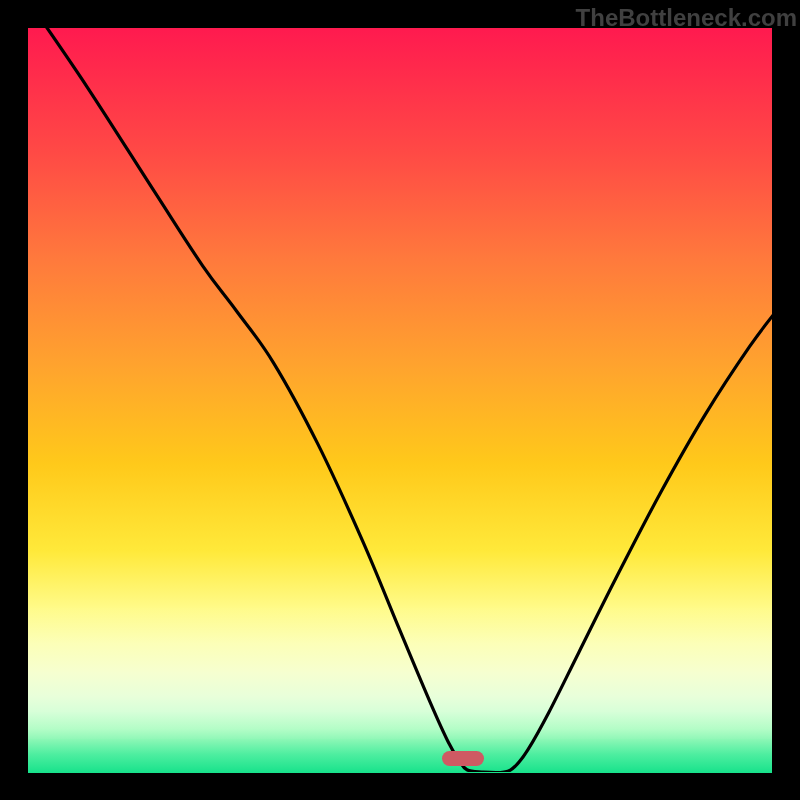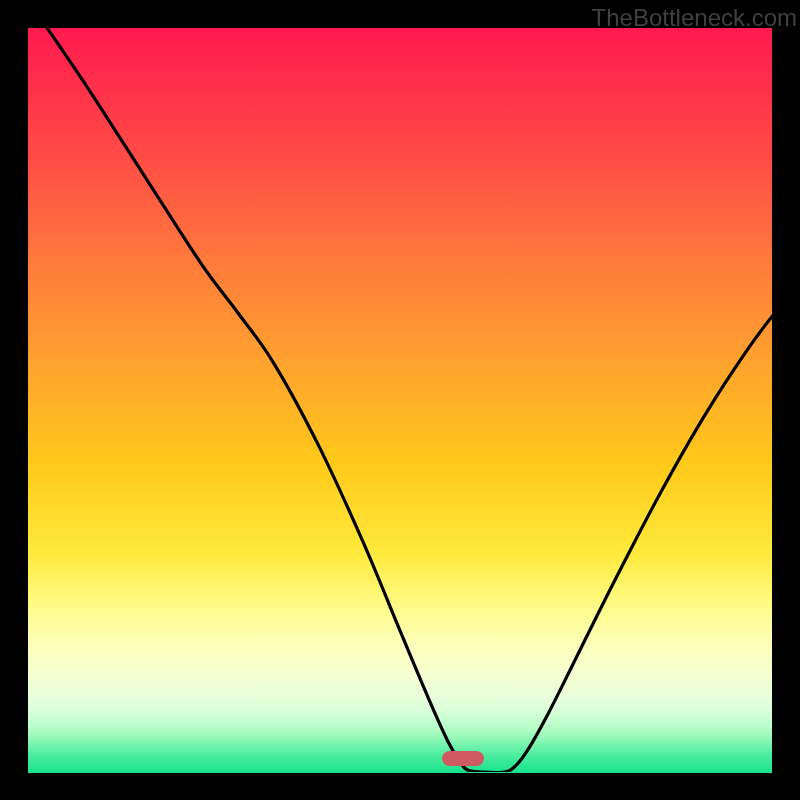--- a/index.html
+++ b/index.html
@@ -30,21 +30,21 @@
     width: 100%;
     height: 100%;
   }
   .grad-band {
     position: absolute;
     left: 0;
     width: 100%;
   }
   .watermark {
     position: absolute;
-    font-weight: 400;
+    font-weight: 700;
     color: #404040;
     white-space: nowrap;
   }
   .curve-svg {
     position: absolute;
     left: 0;
     top: 0;
   }
   .marker {
     position: absolute;

